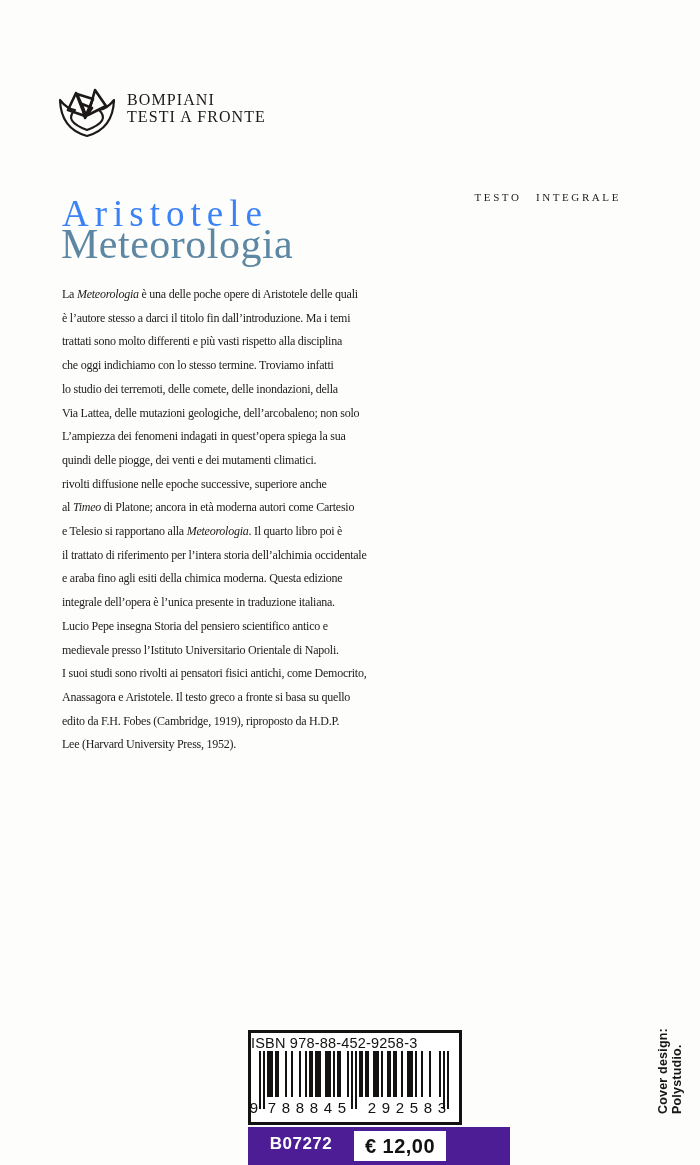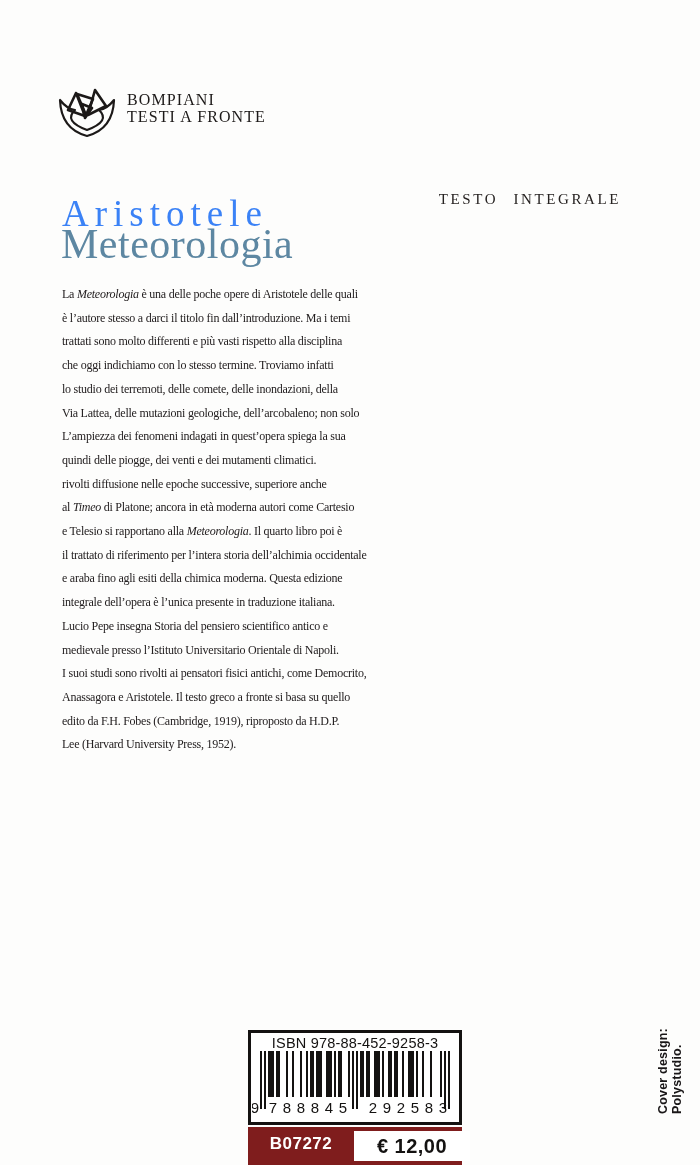--- a/index.html
+++ b/index.html
@@ -21,52 +21,52 @@
     font-size:37px;line-height:40px;letter-spacing:6px;
     font-weight:400;
   }
   .book-title{
     position:absolute;left:61px;top:222px;
     font-size:42px;line-height:44px;letter-spacing:0.5px;
     font-weight:400;
   }
   .edition-badge{
     position:absolute;top:191px;right:79px;
-    font-size:15px;letter-spacing:2.6px;word-spacing:9px;
+    font-size:11px;letter-spacing:2.6px;word-spacing:9px;
     color:#262221;
   }
   
   .blurb{
     position:absolute;left:62px;top:283px;width:600px;
     font-size:12px;line-height:23.7px;letter-spacing:-0.25px;
     color:#242021;
   }
   .blurb-line{white-space:nowrap;}
   .blurb-line em{font-style:italic;}
   
   .barcode-box{
     position:absolute;left:248px;top:1030px;width:214px;height:95px;
     box-sizing:border-box;background:#fff;border:3px solid #141211;
-    display:flex;flex-direction:column;align-items:center;
+    display:flex;flex-direction:column;align-items:flex-start;
     font-family:"Liberation Sans", sans-serif;
   }
   .isbn-label{
     margin-top:2px;font-size:14.5px;letter-spacing:0.2px;color:#141211;
   }
   .price-bar{
     position:absolute;left:248px;top:1127px;width:214px;height:38px;
     background:#161413;font-family:"Liberation Sans", sans-serif;
   }
   .edition-code{
     position:absolute;left:0;top:0;width:106px;height:34px;
     display:flex;align-items:center;justify-content:center;
     color:#fff;font-weight:bold;font-size:17px;letter-spacing:0.5px;
   }
   .price-box{
-    position:absolute;left:106px;top:4px;width:116px;height:30px;
+    position:absolute;left:106px;top:4px;width:92px;height:30px;
     background:#fff;display:flex;align-items:center;justify-content:center;
   }
   .price-value{color:#141211;font-weight:bold;font-size:20px;letter-spacing:0.5px;}
   
   .cover-credit{
     position:absolute;left:661px;top:984px;width:18px;height:130px;
     writing-mode:vertical-rl;transform:rotate(180deg);
     display:flex;align-items:center;
     font-family:"Liberation Sans", sans-serif;
     font-weight:bold;font-size:12.5px;letter-spacing:0.2px;color:#191617;
@@ -174,20 +174,20 @@
       <text x="91" y="62" text-anchor="middle" font-family="&quot;Liberation Sans&quot;, sans-serif" font-size="15" fill="#141211">5</text>
       <text x="121" y="62" text-anchor="middle" font-family="&quot;Liberation Sans&quot;, sans-serif" font-size="15" fill="#141211">2</text>
       <text x="135" y="62" text-anchor="middle" font-family="&quot;Liberation Sans&quot;, sans-serif" font-size="15" fill="#141211">9</text>
       <text x="149" y="62" text-anchor="middle" font-family="&quot;Liberation Sans&quot;, sans-serif" font-size="15" fill="#141211">2</text>
       <text x="163" y="62" text-anchor="middle" font-family="&quot;Liberation Sans&quot;, sans-serif" font-size="15" fill="#141211">5</text>
       <text x="177" y="62" text-anchor="middle" font-family="&quot;Liberation Sans&quot;, sans-serif" font-size="15" fill="#141211">8</text>
       <text x="191" y="62" text-anchor="middle" font-family="&quot;Liberation Sans&quot;, sans-serif" font-size="15" fill="#141211">3</text>
     </svg>
 </div>
 
-<div class="price-bar" style="background: #7f1d1d;">
+<div class="price-bar" style="background: #4c1d95; padding-left: 48px;">
   <div class="edition-code">B07272</div>
   <div class="price-box">
     <span class="price-value">€ 12,00</span>
   </div>
 </div>
 
 <div class="cover-credit">Cover design: Polystudio.</div>
 
 </body></html>

